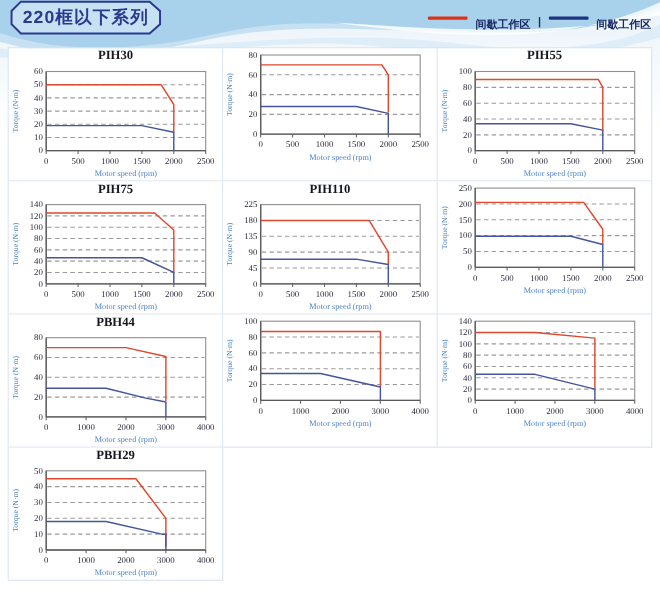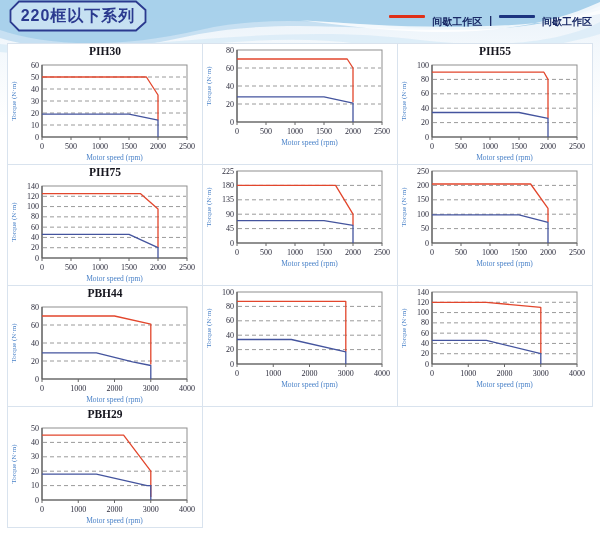--- a/index.html
+++ b/index.html
@@ -204,20 +204,21 @@
           <text x="150" y="90" text-anchor="middle" font-size="8" fill="#2c2c3c">2000</text>
           <line x1="179" y1="78" x2="179" y2="81" stroke="#666" stroke-width="1"></line>
           <text x="179" y="90" text-anchor="middle" font-size="8" fill="#2c2c3c">2500</text>
           <text x="8" y="42" text-anchor="middle" font-size="7" fill="#4a82c8" transform="rotate(-90 8 42)">Torque (N·m)</text>
           <text x="106.5" y="101" text-anchor="middle" font-size="7.5" fill="#4a82c8">Motor speed (rpm)</text>
           <polyline points="34.0,13.7 132.6,13.7 150.0,29.1 150.0,67.2" fill="none" stroke="#e2462c" stroke-width="1.3" stroke-linejoin="round"></polyline>
           <polyline points="34.0,54.3 121.0,54.3 150.0,67.7 150.0,78.0" fill="none" stroke="#44549e" stroke-width="1.3" stroke-linejoin="round"></polyline>
         </svg>
       </div>
       <div class="cell">
+        <div class="chart-title">PIH110</div>
         <svg width="193" height="104" viewBox="0 0 193 104" class="chart-svg">
           <line x1="35" y1="63.6" x2="178" y2="63.6" stroke="#9a9a9a" stroke-width="1" stroke-dasharray="4,3"></line>
           <line x1="35" y1="49.2" x2="178" y2="49.2" stroke="#9a9a9a" stroke-width="1" stroke-dasharray="4,3"></line>
           <line x1="35" y1="34.800000000000004" x2="178" y2="34.800000000000004" stroke="#9a9a9a" stroke-width="1" stroke-dasharray="4,3"></line>
           <line x1="35" y1="20.4" x2="178" y2="20.4" stroke="#9a9a9a" stroke-width="1" stroke-dasharray="4,3"></line>
           <rect x="34" y="6" width="145" height="72" fill="none" stroke="#8f8f8f" stroke-width="1"></rect>
           <line x1="34" y1="6" x2="34" y2="78" stroke="#5a5a5a" stroke-width="1.2"></line>
           <line x1="34" y1="78" x2="179" y2="78" stroke="#5a5a5a" stroke-width="1.2"></line>
           <text x="31" y="80.5" text-anchor="end" font-size="8" fill="#2c2c3c">0</text>
           <text x="31" y="66.1" text-anchor="end" font-size="8" fill="#2c2c3c">45</text>

